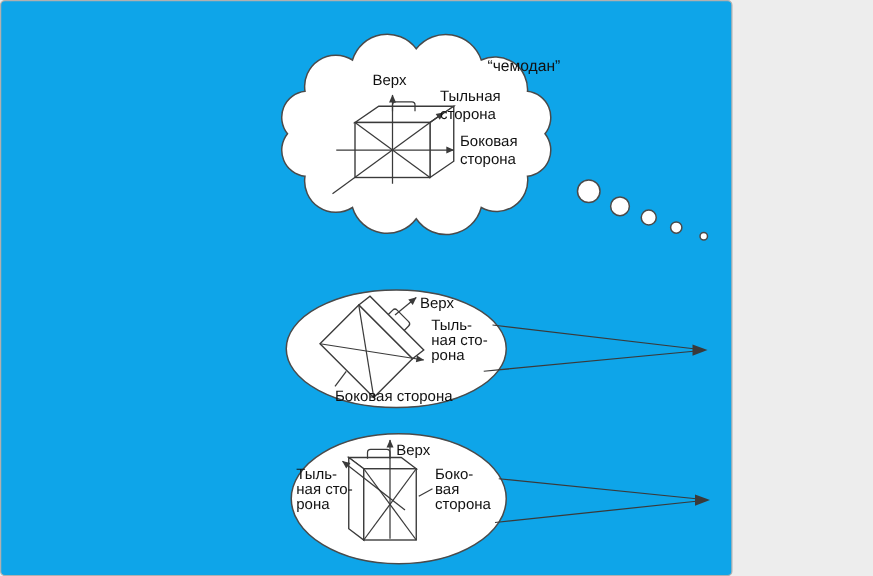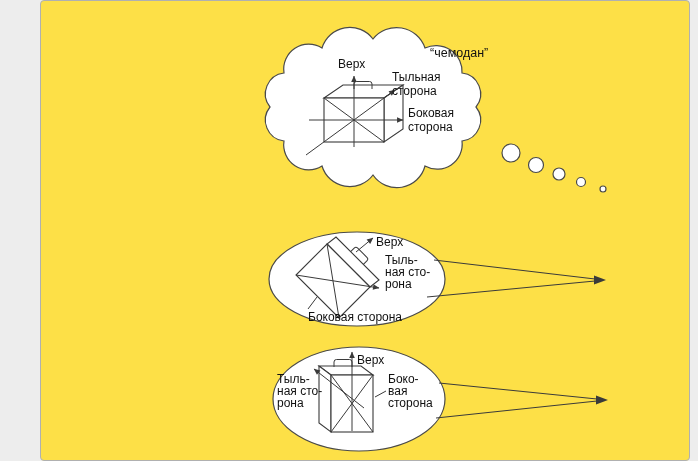--- a/index.html
+++ b/index.html
@@ -1,24 +1,23 @@
 <!DOCTYPE html>
 <html><head>
 <meta charset="utf-8">
 <style>
   html,body { margin:0; padding:0; background:#ededed; }
   .frame {
-    width:650px; height:461px;
-    background:#fde047;
+    width:586px; height:461px;
+    background:#0ea5e9;
     border:1px solid #b0b0b0;
     border-radius:4px;
     box-sizing:border-box;
     overflow:hidden;
     font-family:"Liberation Sans", sans-serif;
-    margin-left:40px;
   }
   svg { display:block; }
   .thin { stroke:#3a3a3a; stroke-width:1;   fill:none; }
   .face { stroke:#3a3a3a; stroke-width:1.1; fill:#ffffff; }
   .bubble { stroke:#4a4a4a; stroke-width:1.2; fill:#ffffff; }
   .lbl  { font-family:"Liberation Sans", sans-serif; font-size:12px; fill:#111111; }
   .word { font-family:"Liberation Sans", sans-serif; font-size:12.5px; fill:#111111; }
   .ah   { fill:#3a3a3a; }
 </style>
 </head>

